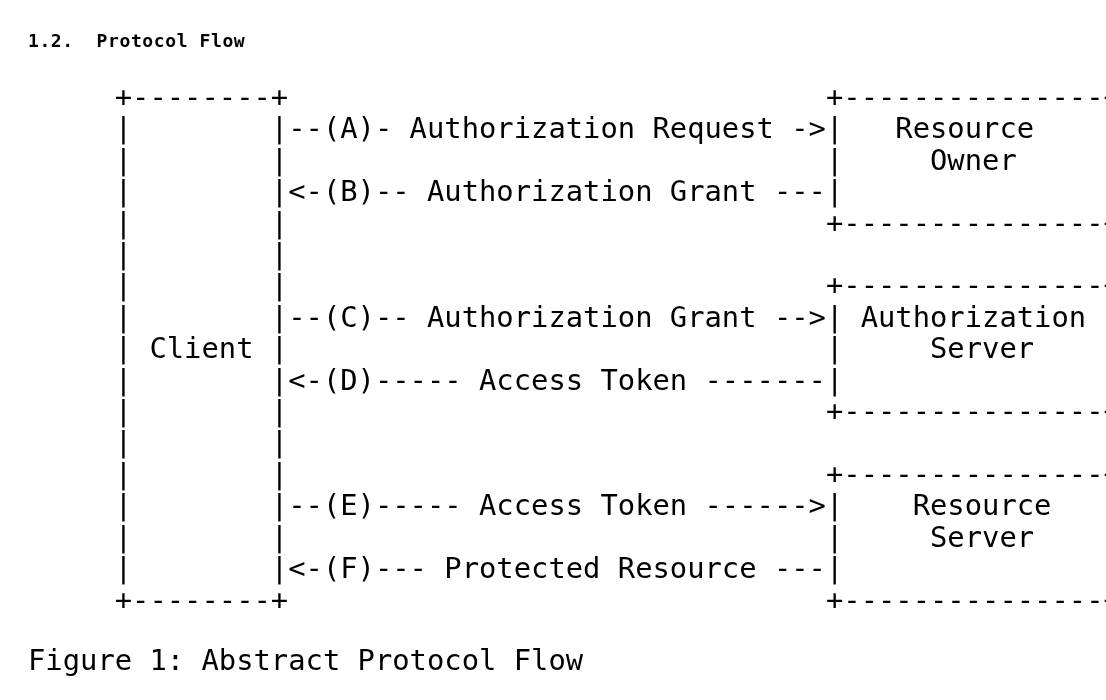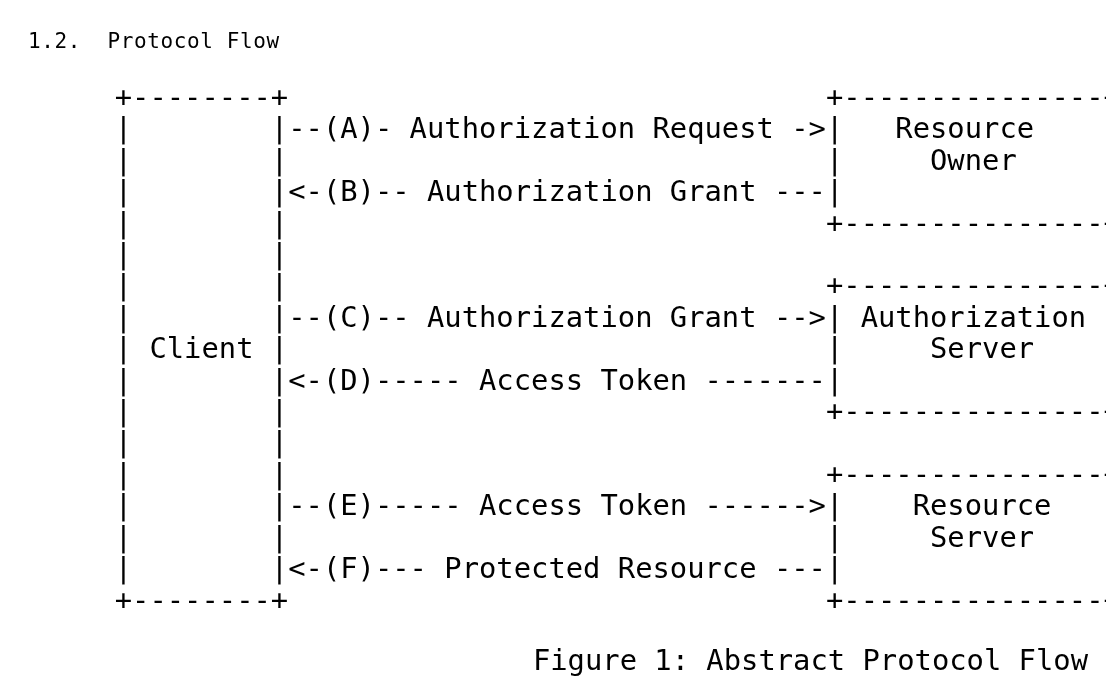--- a/index.html
+++ b/index.html
@@ -24,22 +24,22 @@
     width: 1106px;
     height: 700px;
   }
 
   
   .section-heading {
     position: absolute;
     left: 28px;
     top: 27px;
     font-family: "DejaVu Sans Mono", "Liberation Mono", monospace;
-    font-size: 21px;
-    font-weight: normal;
+    font-size: 18px;
+    font-weight: bold;
     letter-spacing: 0.6px;
     white-space: pre;
     line-height: 28px;
   }
 
   
   .ascii-figure {
     position: absolute;
     left: 28px;
     top: 82px;
@@ -58,21 +58,21 @@
     font-weight: 500;
     text-rendering: optimizeLegibility;
   }
 
   
   .figure-caption {
     position: absolute;
     left: 28px;
     top: 645px;
     width: 1060px;
-    text-align: right;
+    text-align: left;
     font-family: "DejaVu Sans Mono", "Liberation Mono", monospace;
     font-size: 20.6px;
     line-height: 31.4px;
     white-space: pre;
     color: #000000;
   }
 </style>
 </head>
 <body>
 

